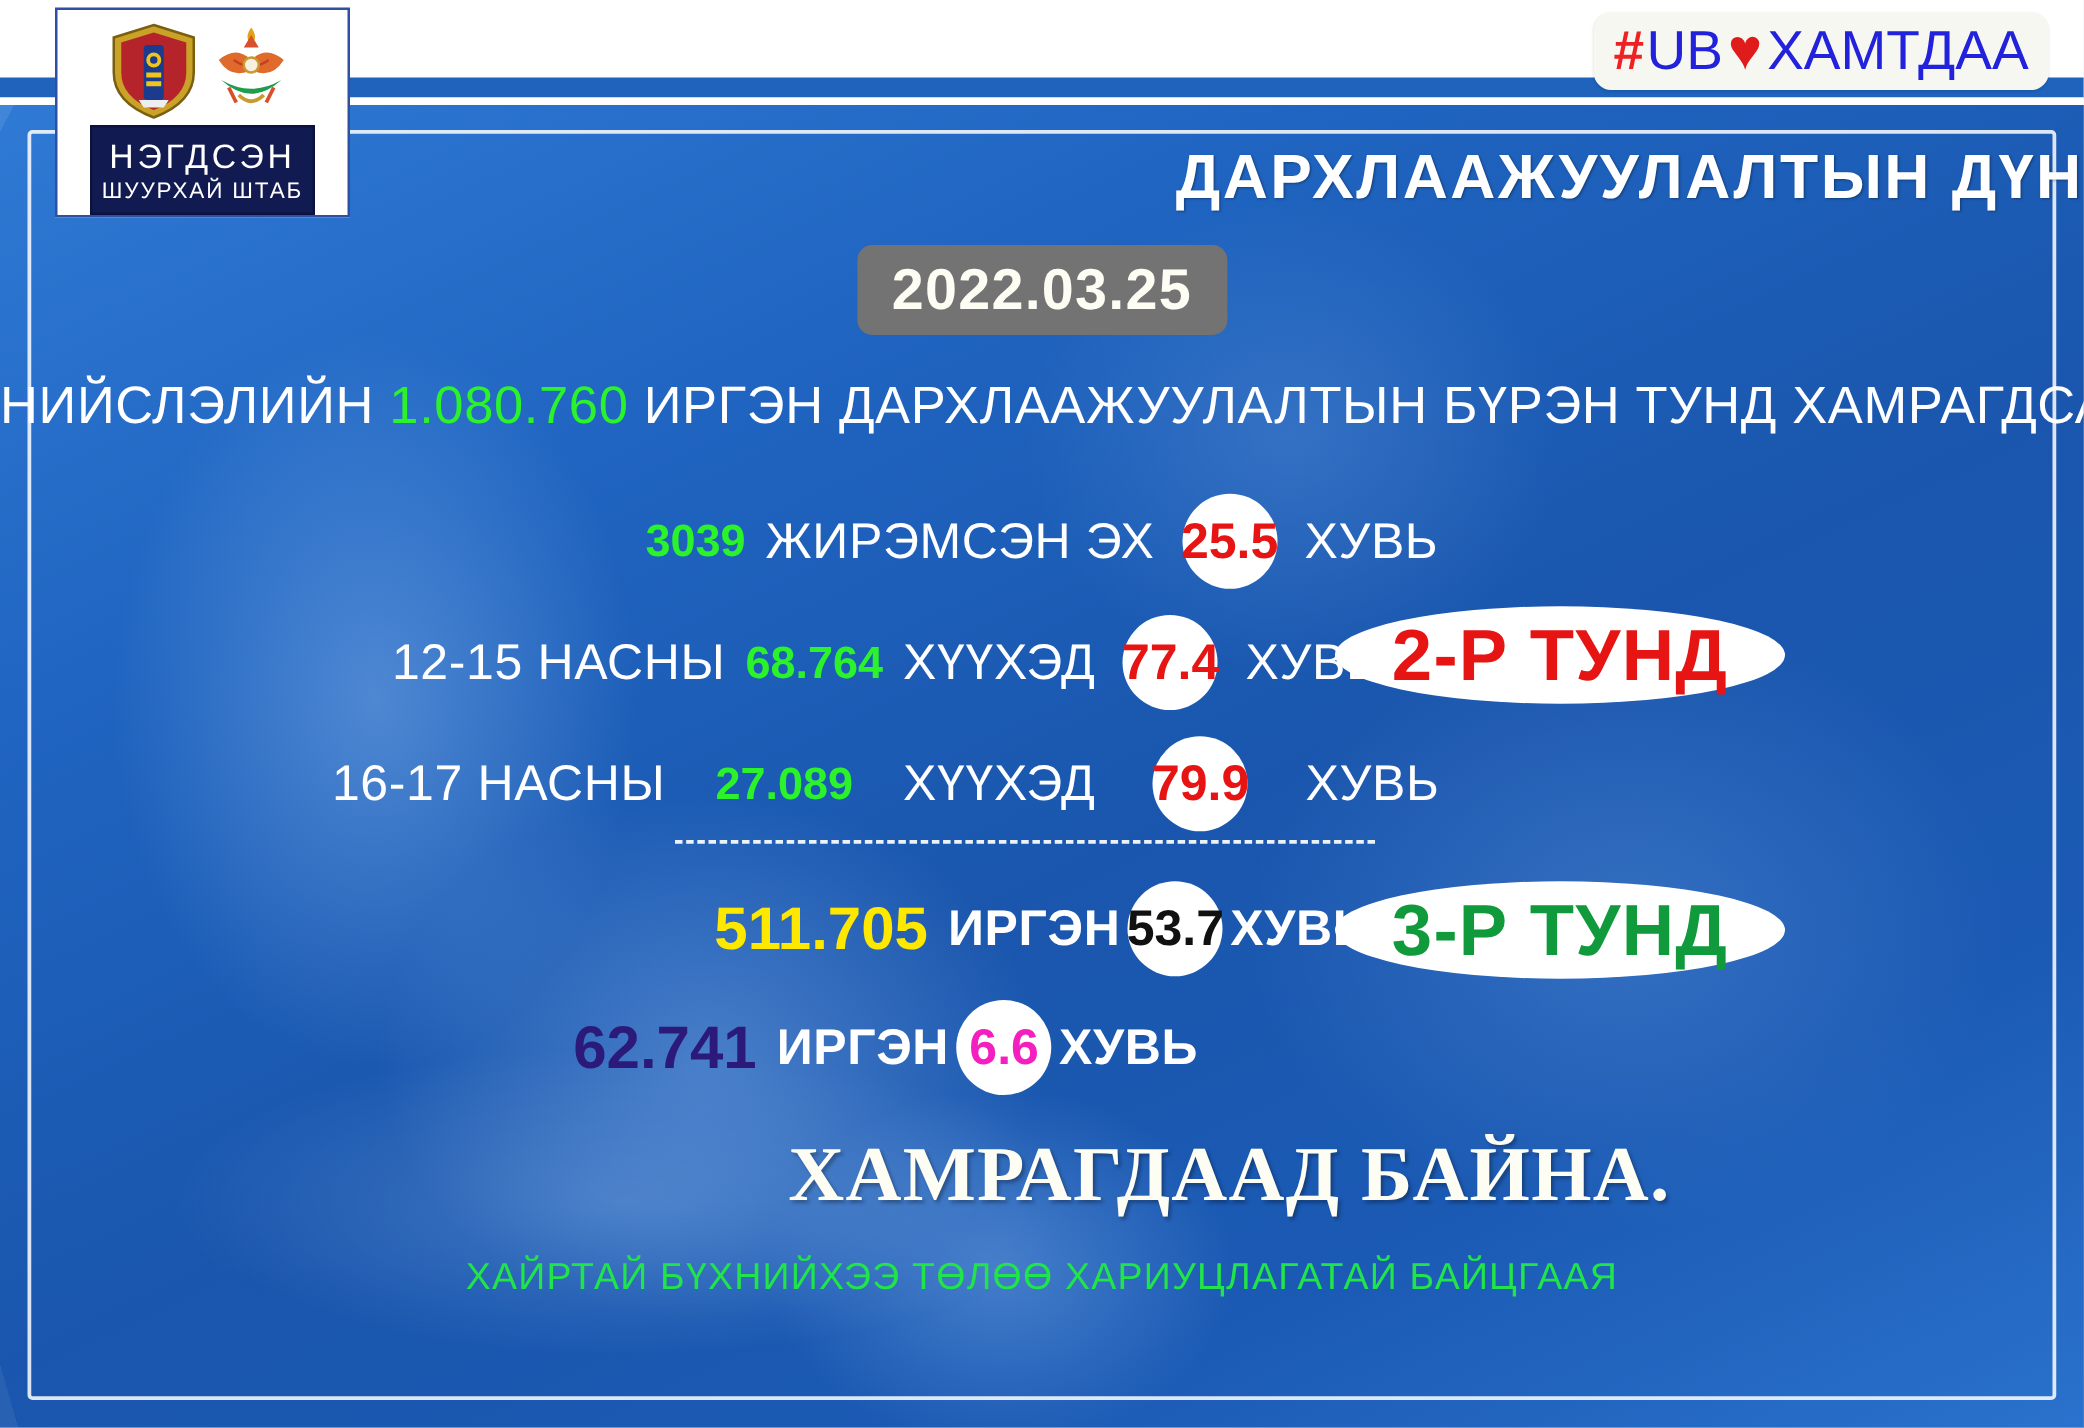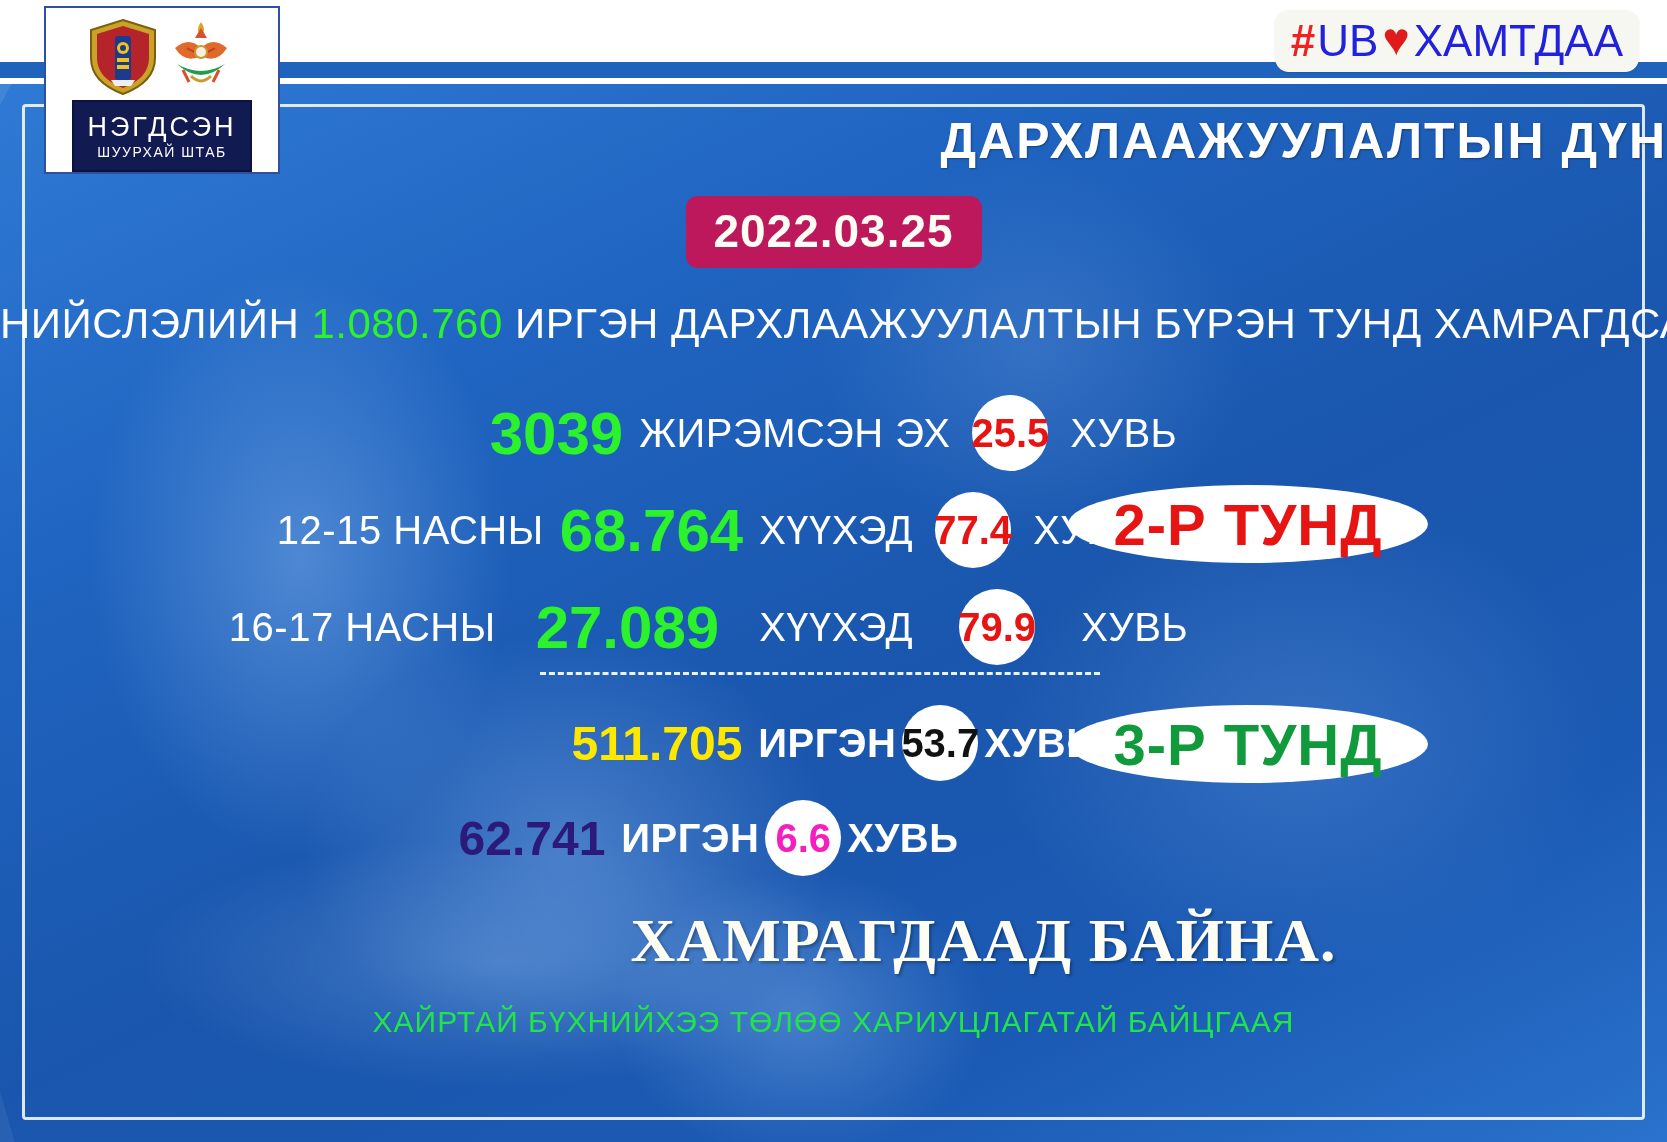--- a/index.html
+++ b/index.html
@@ -77,21 +77,21 @@
   .logo-emblems { height:86px; width:100%; display:flex; justify-content:center;
     align-items:center; gap:6px; padding-top:4px; }
   .emblem { width:72px; height:78px; }
   .logo-nameplate {
     width:180px; height:72px; margin-top:2px;
     background:#121a52; color:#ffffff; border:2px solid #0c1240;
     display:flex; flex-direction:column; align-items:center; justify-content:center;
     font-family:"Liberation Sans", sans-serif;
   }
   .logo-line1 { font-size:27px; letter-spacing:3px; font-weight:400; line-height:1; }
-  .logo-line2 { font-size:14px; letter-spacing:1.5px; font-weight:400; line-height:1; margin-top:4px;}
+  .logo-line2 { font-size:18px; letter-spacing:1.5px; font-weight:400; line-height:1; margin-top:4px;}
 
   
   #hashtag {
     position:absolute; right:28px; top:10px; height:62px;
     background:#f7f7f2; border-radius:14px; z-index:21;
     display:flex; align-items:center; padding:0 16px; gap:2px;
     box-shadow:0 1px 2px rgba(0,0,0,.10);
   }
   .hash-sym { color:#ee2222; font-size:44px; font-weight:700; font-family:"Liberation Sans", sans-serif; line-height:1;}
   .hash-ub  { color:#2222dd; font-size:44px; font-weight:500; font-family:"Liberation Sans", sans-serif; line-height:1;}
@@ -100,42 +100,42 @@
 
   
   #title {
     position:absolute; left:0; right:0; top:112px; text-align:right; z-index:10;
     color:#ffffff; font-size:50px; font-weight:700; letter-spacing:2px;
     font-family:"Liberation Sans", sans-serif;
     text-shadow:1px 1px 2px rgba(0,0,0,.35);
   }
   #date-badge {
     position:absolute; left:50%; transform:translateX(-50%); top:196px; z-index:10;
-    background:#be185d; border-radius:12px; padding:8px 28px 10px;
+    background:#737373; border-radius:12px; padding:8px 28px 10px;
     color:#fdfdf3; font-size:46px; font-weight:700; letter-spacing:1px;
     font-family:"Liberation Sans", sans-serif;
   }
 
   
   #subtitle {
     position:absolute; left:0; right:0; top:300px; z-index:10;
     text-align:center; white-space:nowrap;
     font-family:"Liberation Sans", sans-serif;
     font-size:42px; font-weight:300; letter-spacing:.5px; color:#ffffff;
   }
   #subtitle .num { color:#2bf22b; }
 
   
   .row {
     position:absolute; z-index:10; display:flex; align-items:center;
     white-space:nowrap; font-family:"Liberation Sans", sans-serif;
     font-weight:300; color:#ffffff;
   }
   .row .lbl { font-size:40px; letter-spacing:.5px; }
-  .row .val { font-size:60px; font-weight:700; }
+  .row .val { font-size:36px; font-weight:700; }
   .row .gap { display:inline-block; width:16px; }
 
   .pill {
     display:inline-flex; align-items:center; justify-content:center;
     background:#ffffff; border-radius:50%;
     width:76px; height:76px; margin:0 6px;
     font-weight:700; font-size:40px; line-height:1;
   }
   .pill.red   { color:#e71414; }
   .pill.black { color:#111111; }

